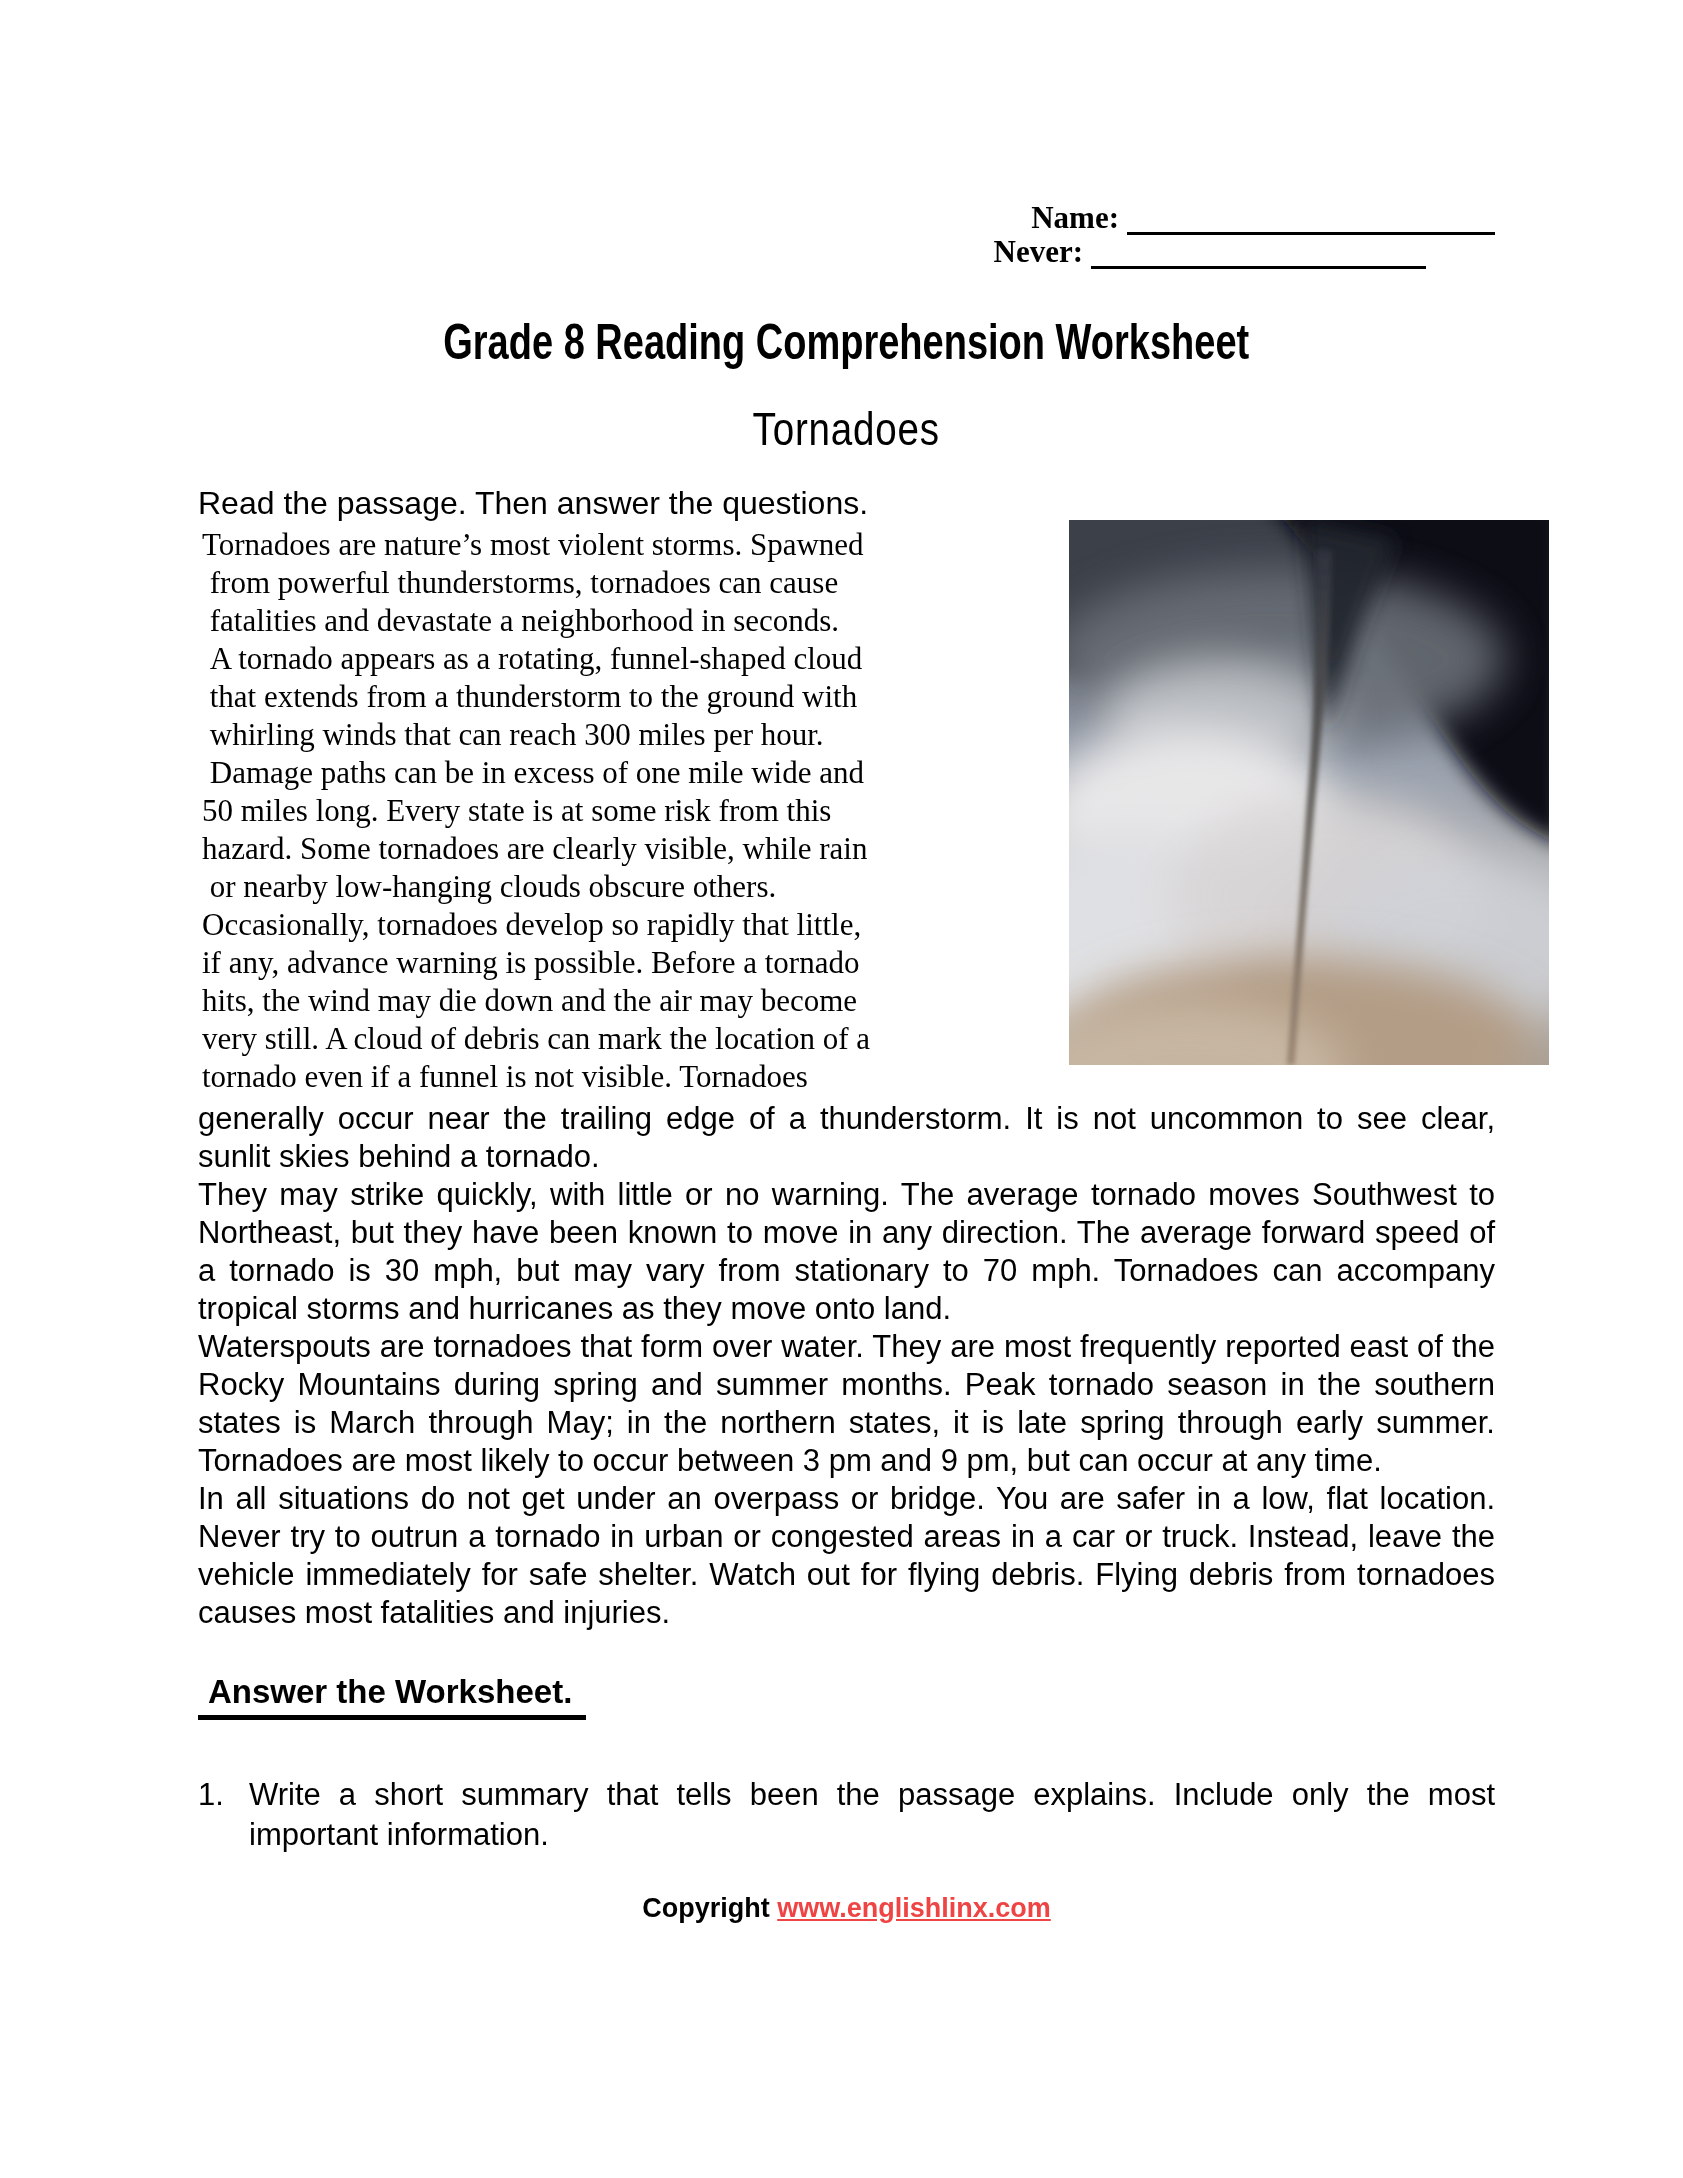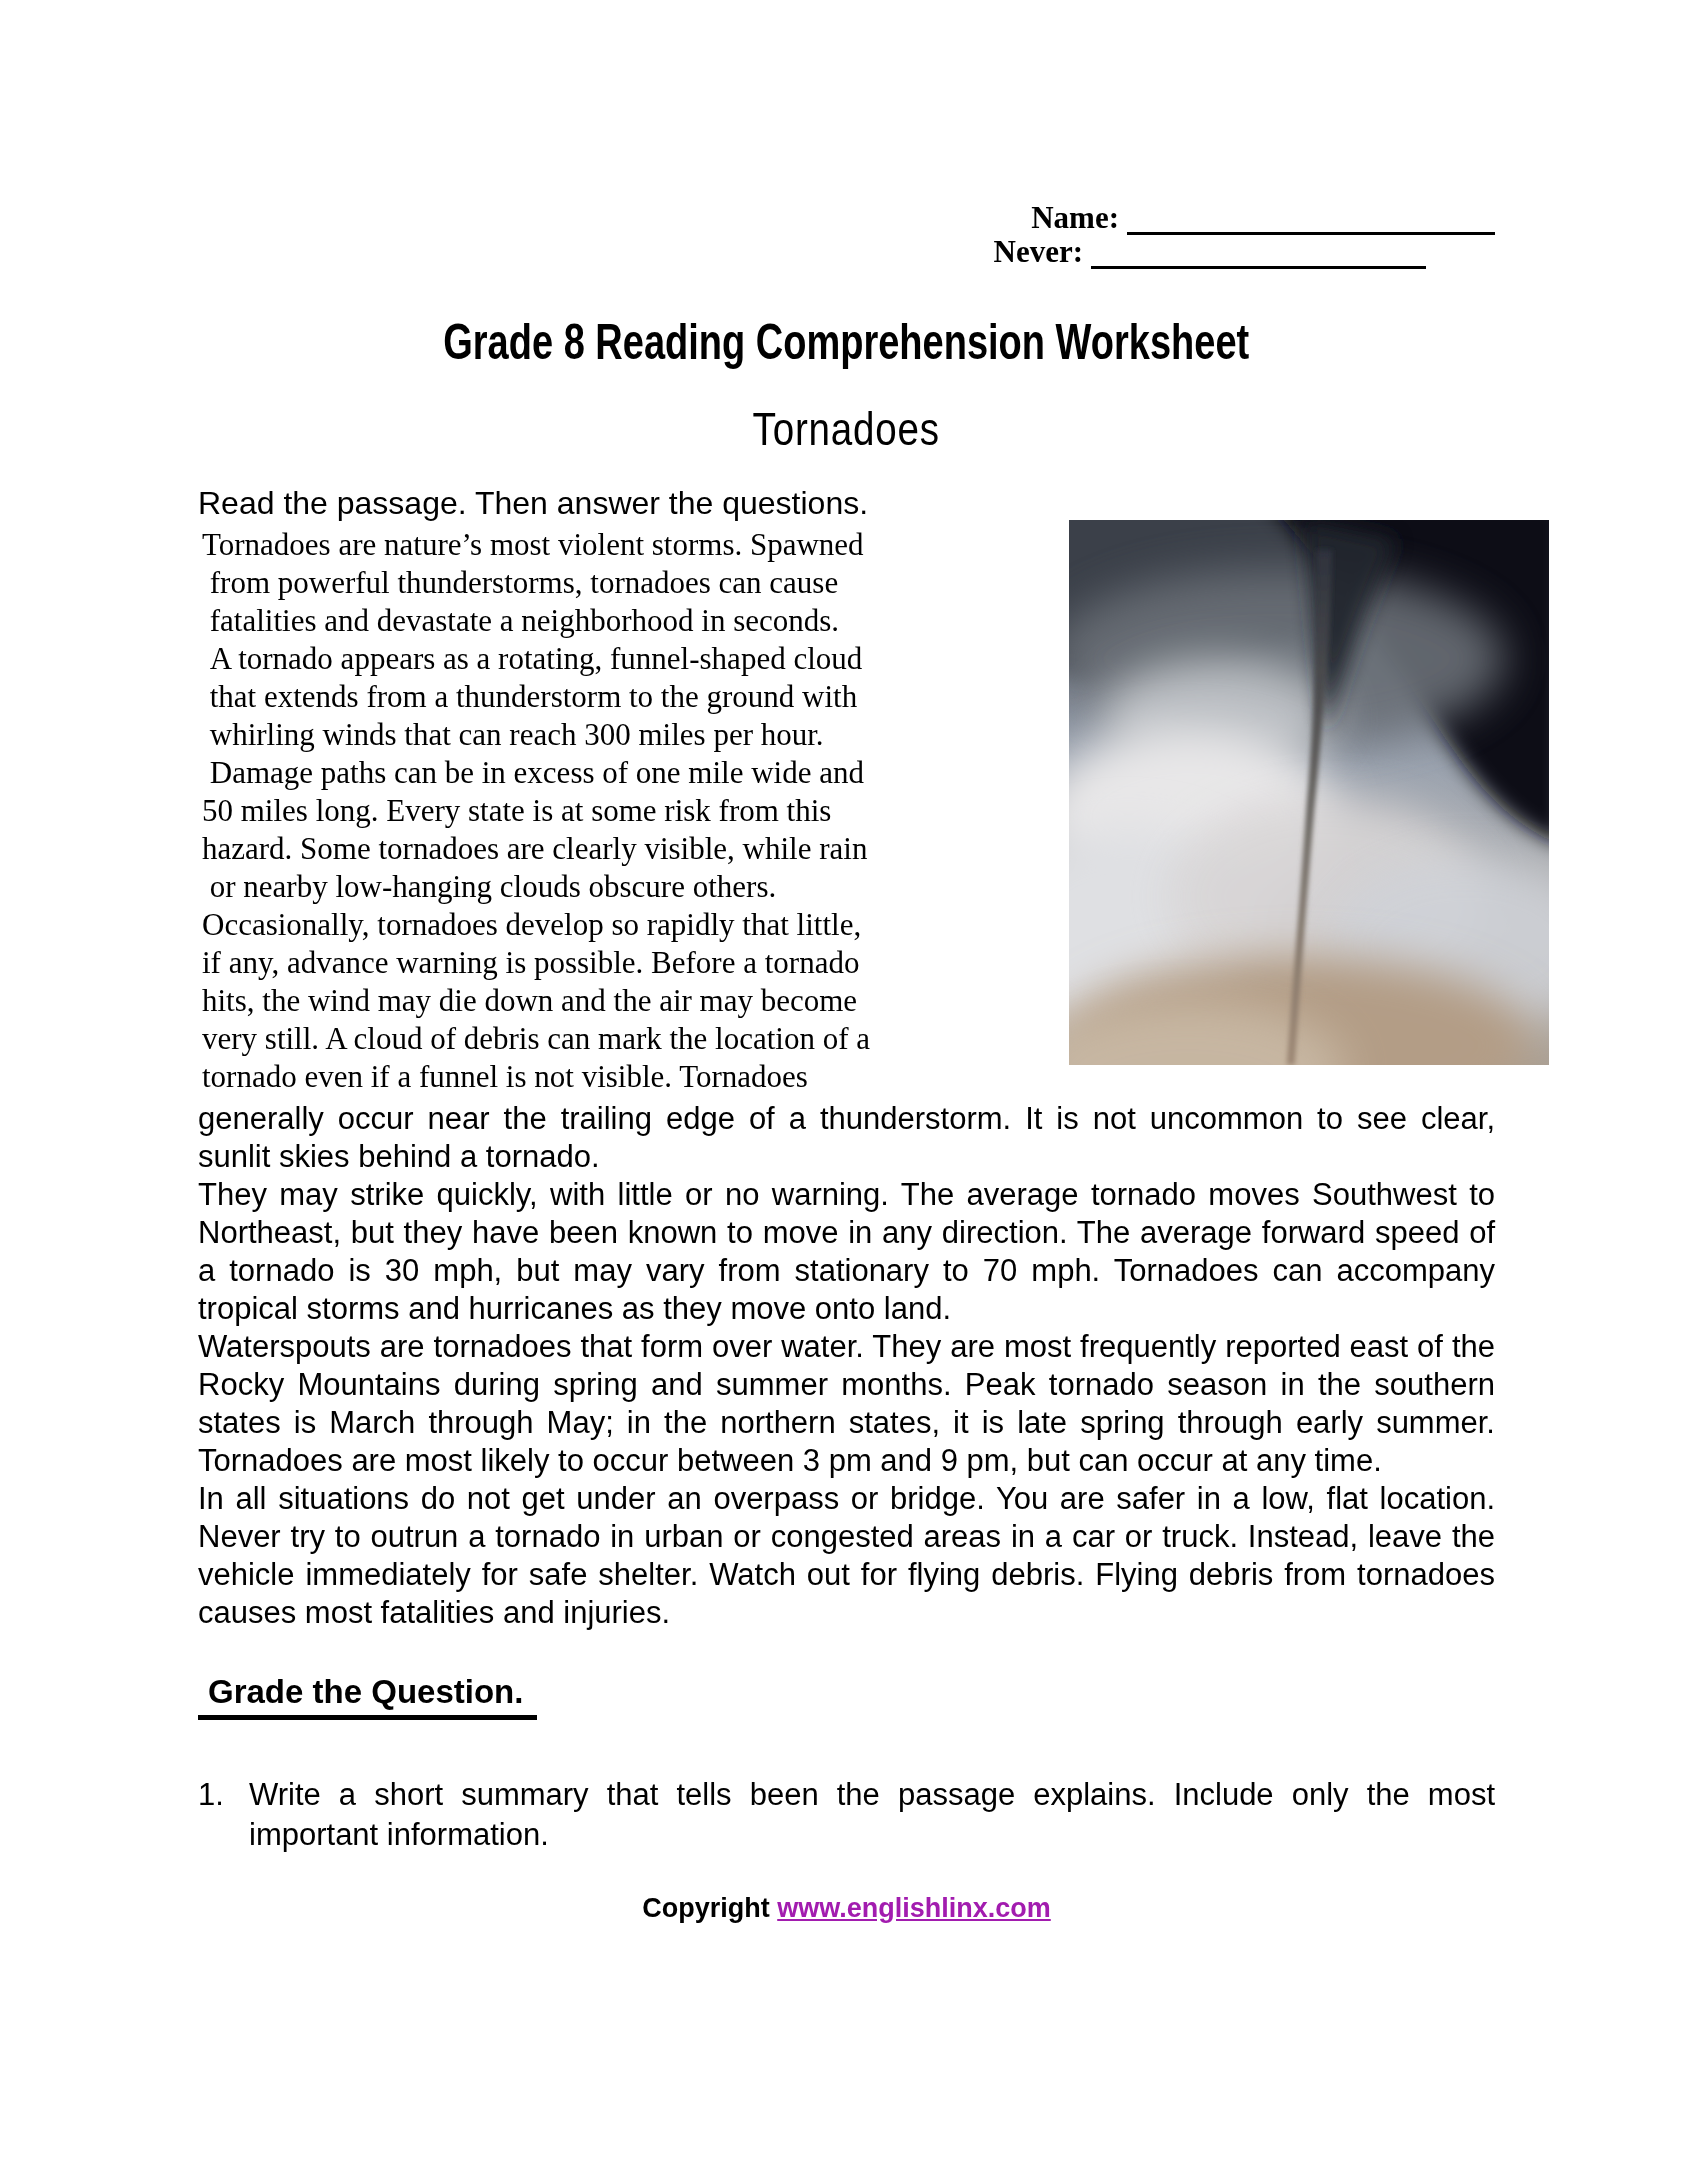--- a/index.html
+++ b/index.html
@@ -134,26 +134,26 @@
 hits, the wind may die down and the air may become
 very still. A cloud of debris can mark the location of a
 tornado even if a funnel is not visible. Tornadoes</p>
     <p class="p-just">generally occur near the trailing edge of a thunderstorm. It is not uncommon to see clear, sunlit skies behind a tornado.</p>
     <p class="p-just">They may strike quickly, with little or no warning. The average tornado moves Southwest to Northeast, but they have been known to move in any direction. The average forward speed of a tornado is 30 mph, but may vary from stationary to 70 mph. Tornadoes can accompany tropical storms and hurricanes as they move onto land.</p>
     <p class="p-just">Waterspouts are tornadoes that form over water. They are most frequently reported east of the Rocky Mountains during spring and summer months. Peak tornado season in the southern states is March through May; in the northern states, it is late spring through early summer. Tornadoes are most likely to occur between 3 pm and 9 pm, but can occur at any time.</p>
     <p class="p-just">In all situations do not get under an overpass or bridge. You are safer in a low, flat location. Never try to outrun a tornado in urban or congested areas in a car or truck. Instead, leave the vehicle immediately for safe shelter. Watch out for flying debris. Flying debris from tornadoes causes most fatalities and injuries.</p>
   </div>
 
   <div class="answer-heading">
-    <span class="u">Grade the Question.</span>
+    <span class="u">Answer the Worksheet.</span>
   </div>
 
   <div class="question">
     <span class="q-num">1.</span>
     <span class="q-text">Write a short summary that tells been the passage explains. Include only the most important information.</span>
   </div>
 
   <div class="footer">
-    <span>Copyright </span><a href="#" id="footer-link" style="color: #a21caf;">www.englishlinx.com</a>
+    <span>Copyright </span><a href="#" id="footer-link" style="color: #ef4444;">www.englishlinx.com</a>
   </div>
 
 </div>
 
 
 </body></html>

